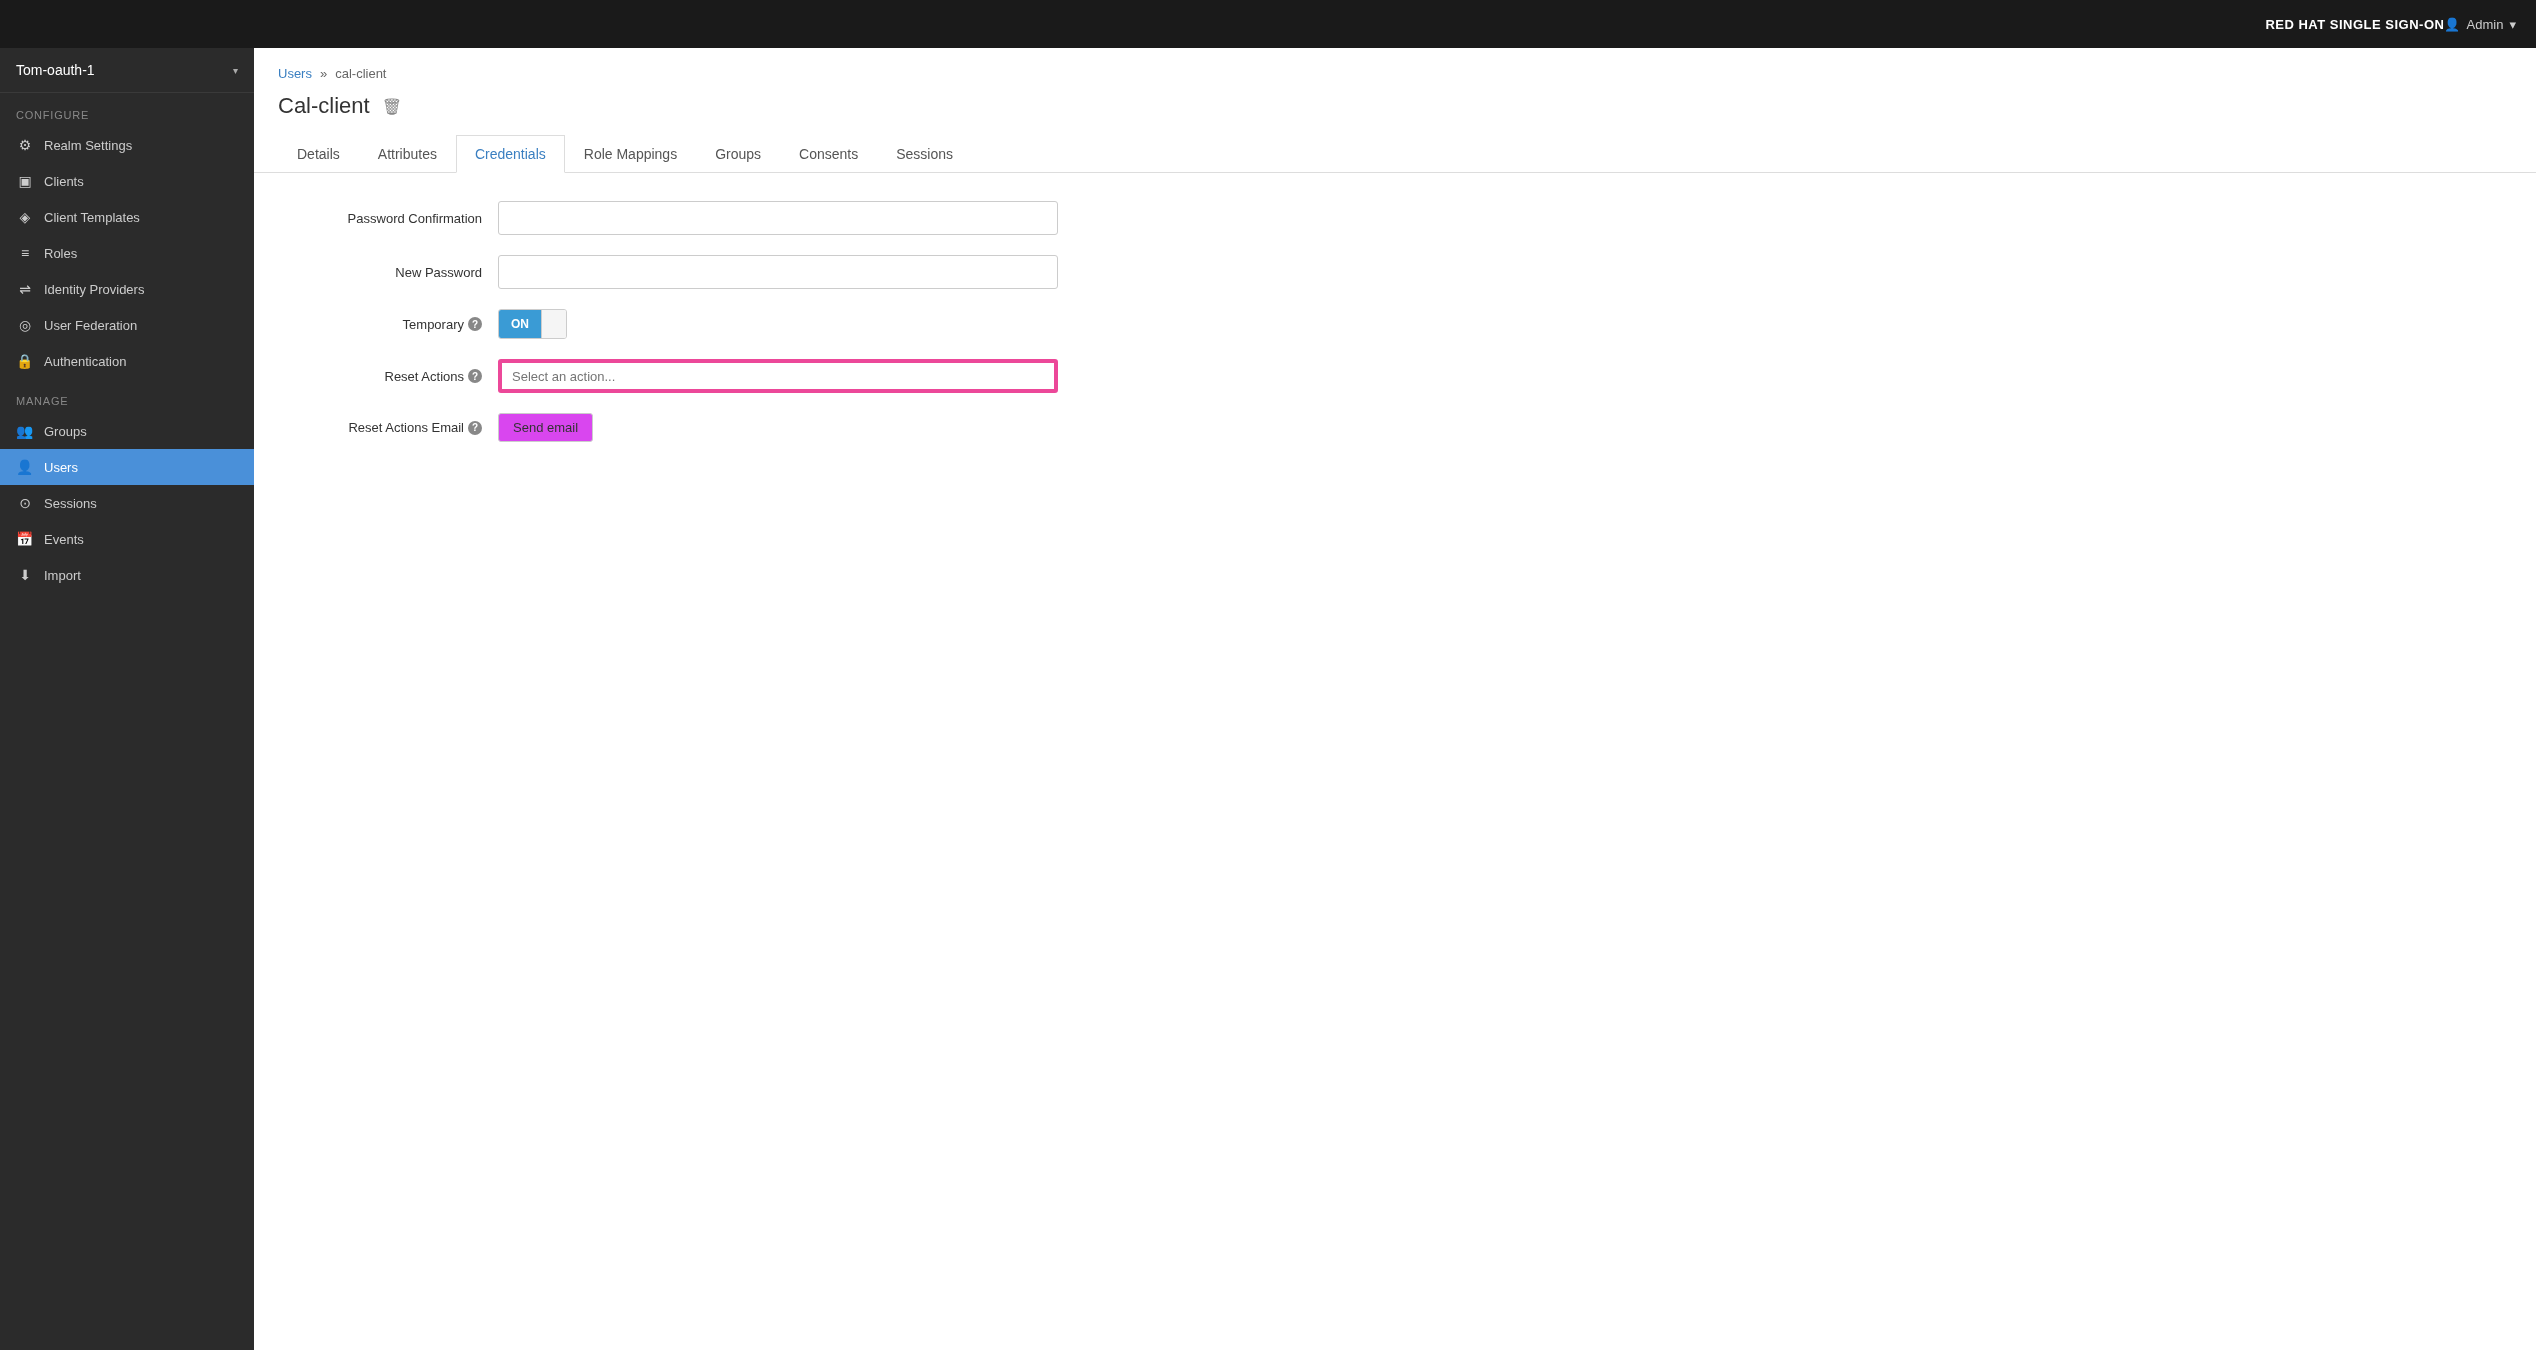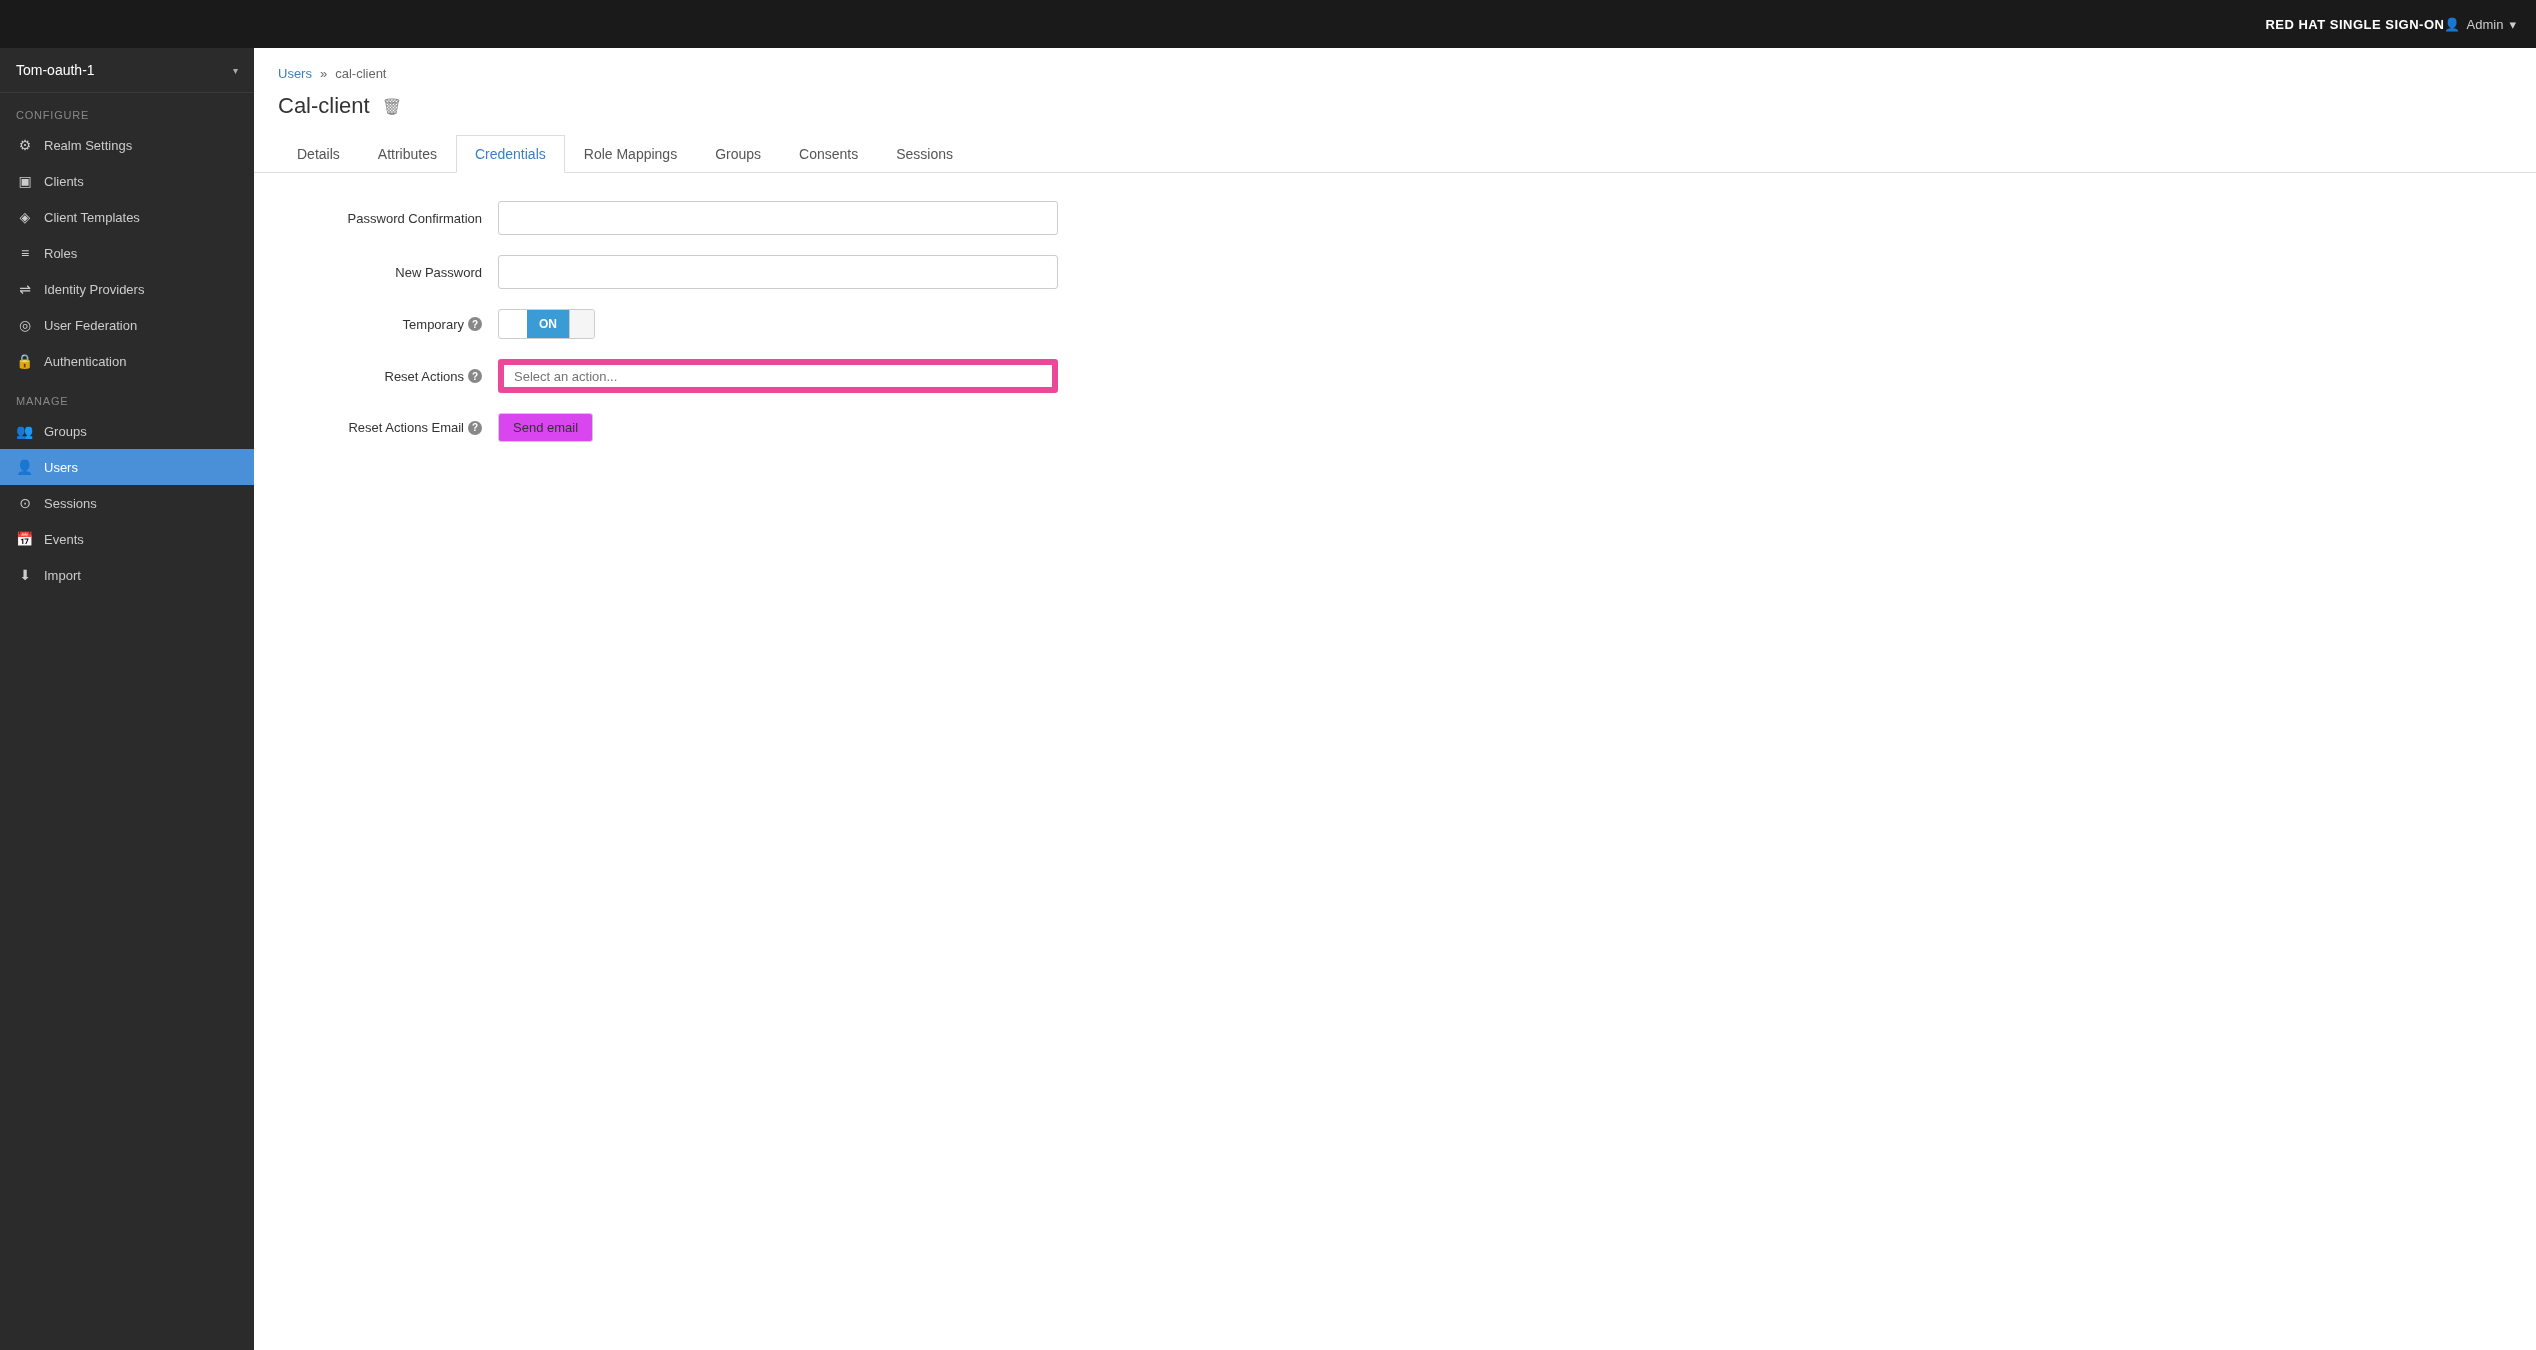--- a/index.html
+++ b/index.html
@@ -204,21 +204,20 @@
     .toggle-on {
       background: #3a9bd5;
       color: #fff;
       padding: 0 12px;
       font-size: 12px;
       font-weight: bold;
       height: 100%;
       display: flex;
       align-items: center;
       cursor: pointer;
-      margin-left: 28px;
     }
     .toggle-off {
       background: #f5f5f5;
       color: #aaa;
       padding: 0 12px;
       font-size: 12px;
       height: 100%;
       display: flex;
       align-items: center;
       cursor: pointer;
@@ -249,21 +248,21 @@
       border-radius: 3px;
       background: #d946ef;
       color: #333;
       cursor: pointer;
     }
 
     
     .select-action {
       width: 560px;
       height: 34px;
-      border: 6px solid #ec4899;
+      border: 4px solid #ec4899;
       border-radius: 3px;
       padding: 6px 10px;
       font-size: 13px;
       color: #aaa;
       background: #fff;
       outline: none;
     }
   </style>
 </head>
 <body>

